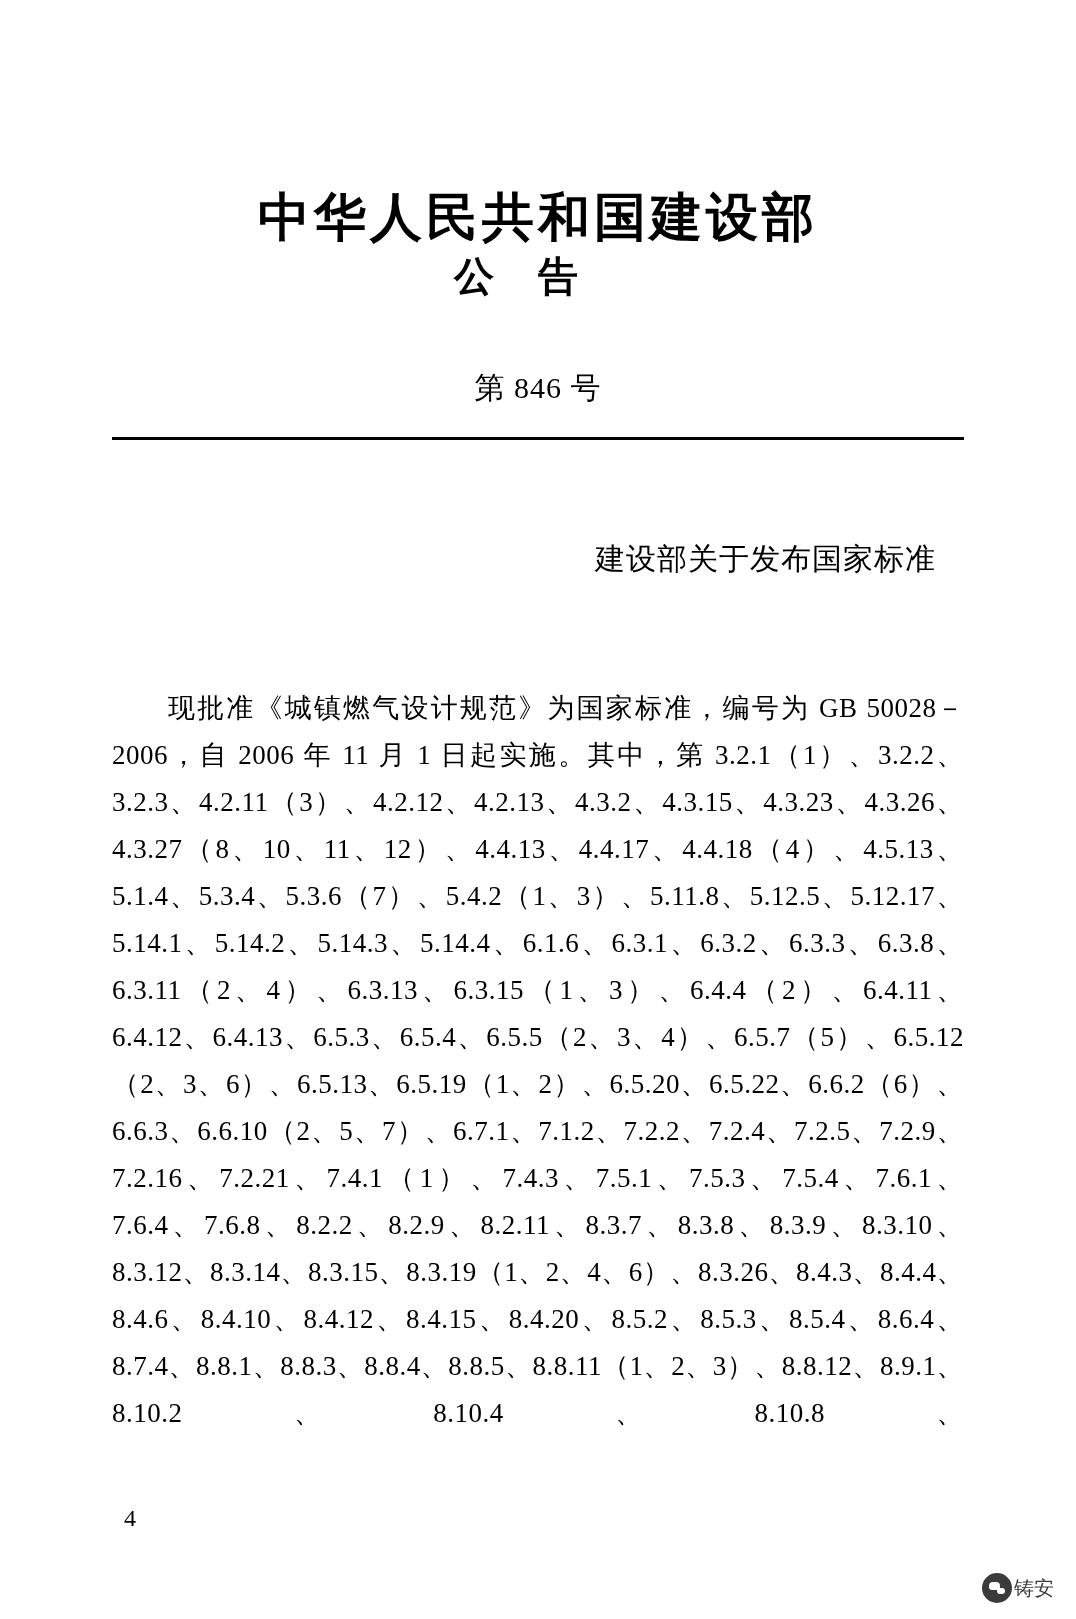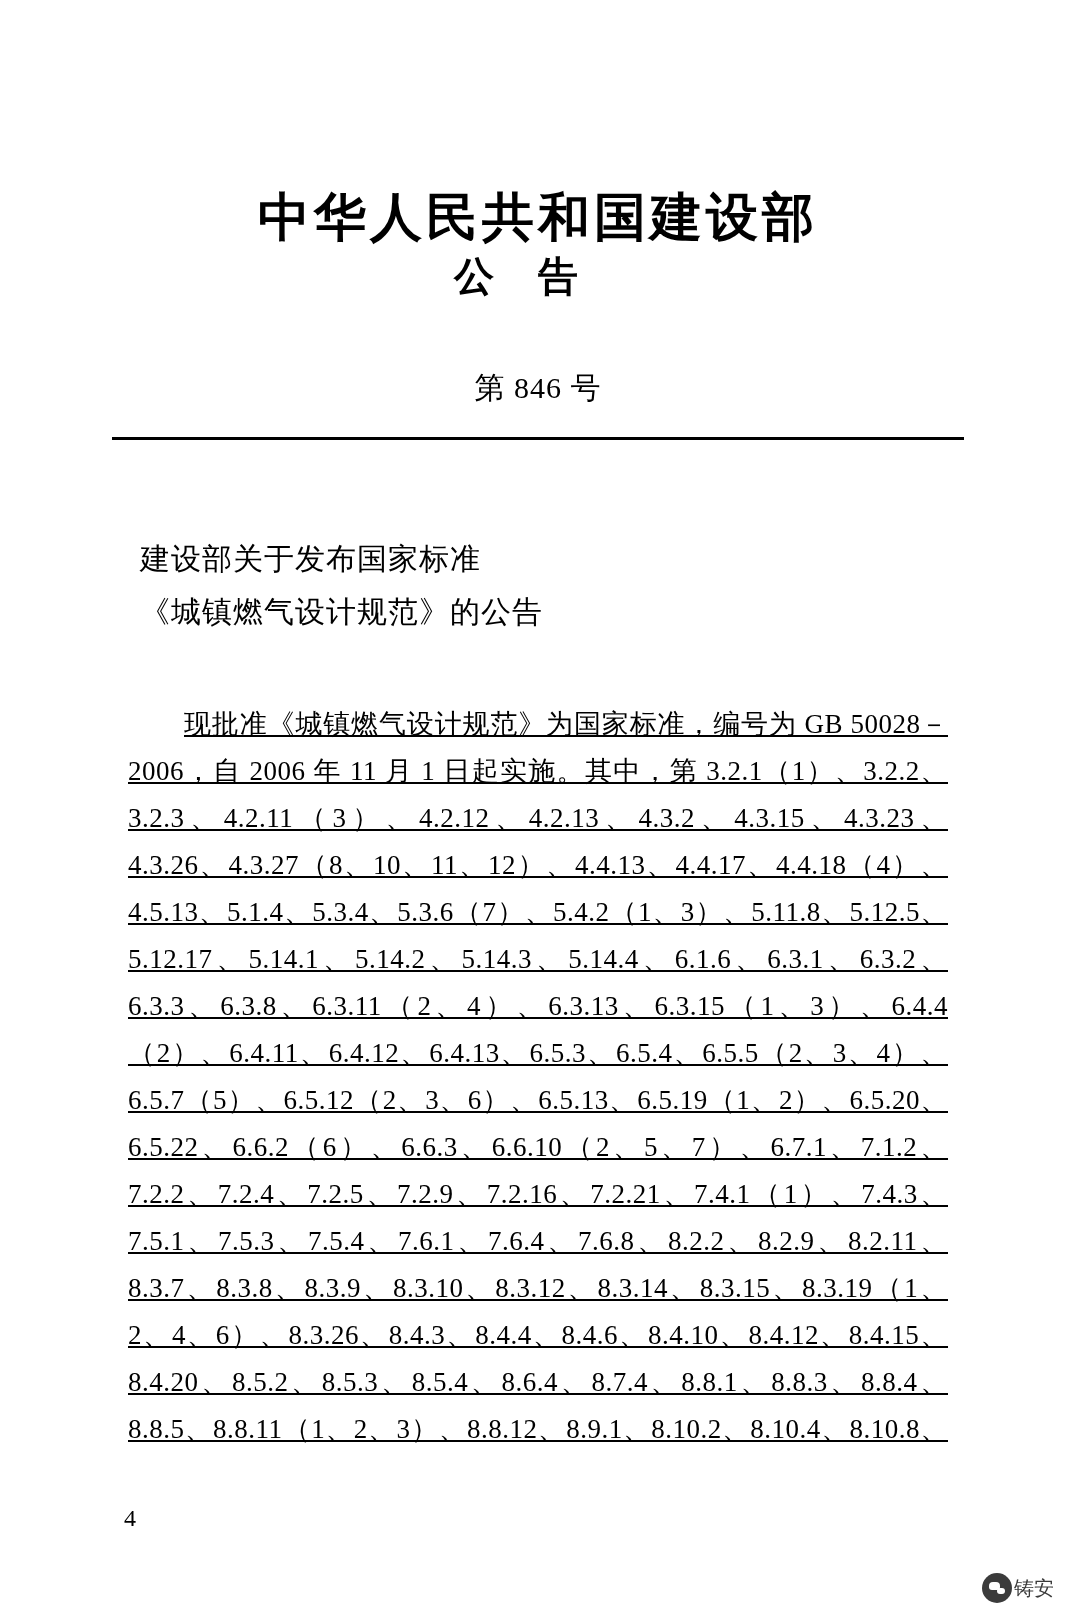--- a/index.html
+++ b/index.html
@@ -53,41 +53,40 @@
     right: 112px;
     top: 437px;
     height: 3px;
     background: #000;
   }
   .title {
     position: absolute;
     left: 140px;
     right: 140px;
     top: 533px;
-    text-align: left;
+    text-align: right;
     font-size: 30px;
     line-height: 1.75;
     letter-spacing: 1px;
   }
   .body-text {
     position: absolute;
     left: 112px;
     right: 112px;
     top: 685px;
     font-size: 27px;
     line-height: 47px;
     text-align: justify;
     text-align-last: justify;
     text-justify: inter-character;
     letter-spacing: 0.5px;
   }
   .body-text p {
-    margin: 16px;
+    margin: 0;
     text-indent: 56px;
-    text-decoration: underline;
   }
   .folio {
     position: absolute;
     left: 124px;
     top: 1505px;
     font-size: 24px;
   }
   .watermark {
     position: absolute;
     right: 22px;
@@ -137,21 +136,20 @@
     <div class="line1">中华人民共和国建设部</div>
     <div class="line2">公告</div>
   </div>
 
   <div class="docnum">第 846 号</div>
 
   <div class="rule"></div>
 
   <div class="title">
     <div>建设部关于发布国家标准</div>
-    <div>《城镇燃气设计规范》的公告</div>
   </div>
 
   <div class="body-text">
     <p>现批准《城镇燃气设计规范》为国家标准，编号为 GB 50028－2006，自 2006 年 11 月 1 日起实施。其中，第 3.2.1（1）、3.2.2、3.2.3、4.2.11（3）、4.2.12、4.2.13、4.3.2、4.3.15、4.3.23、4.3.26、4.3.27（8、10、11、12）、4.4.13、4.4.17、4.4.18（4）、4.5.13、5.1.4、5.3.4、5.3.6（7）、5.4.2（1、3）、5.11.8、5.12.5、5.12.17、5.14.1、5.14.2、5.14.3、5.14.4、6.1.6、6.3.1、6.3.2、6.3.3、6.3.8、6.3.11（2、4）、6.3.13、6.3.15（1、3）、6.4.4（2）、6.4.11、6.4.12、6.4.13、6.5.3、6.5.4、6.5.5（2、3、4）、6.5.7（5）、6.5.12（2、3、6）、6.5.13、6.5.19（1、2）、6.5.20、6.5.22、6.6.2（6）、6.6.3、6.6.10（2、5、7）、6.7.1、7.1.2、7.2.2、7.2.4、7.2.5、7.2.9、7.2.16、7.2.21、7.4.1（1）、7.4.3、7.5.1、7.5.3、7.5.4、7.6.1、7.6.4、7.6.8、8.2.2、8.2.9、8.2.11、8.3.7、8.3.8、8.3.9、8.3.10、8.3.12、8.3.14、8.3.15、8.3.19（1、2、4、6）、8.3.26、8.4.3、8.4.4、8.4.6、8.4.10、8.4.12、8.4.15、8.4.20、8.5.2、8.5.3、8.5.4、8.6.4、8.7.4、8.8.1、8.8.3、8.8.4、8.8.5、8.8.11（1、2、3）、8.8.12、8.9.1、8.10.2、8.10.4、8.10.8、</p>
   </div>
 
   <div class="folio">4</div>
 
   <div class="watermark">
     <span class="wm-circle"></span>

